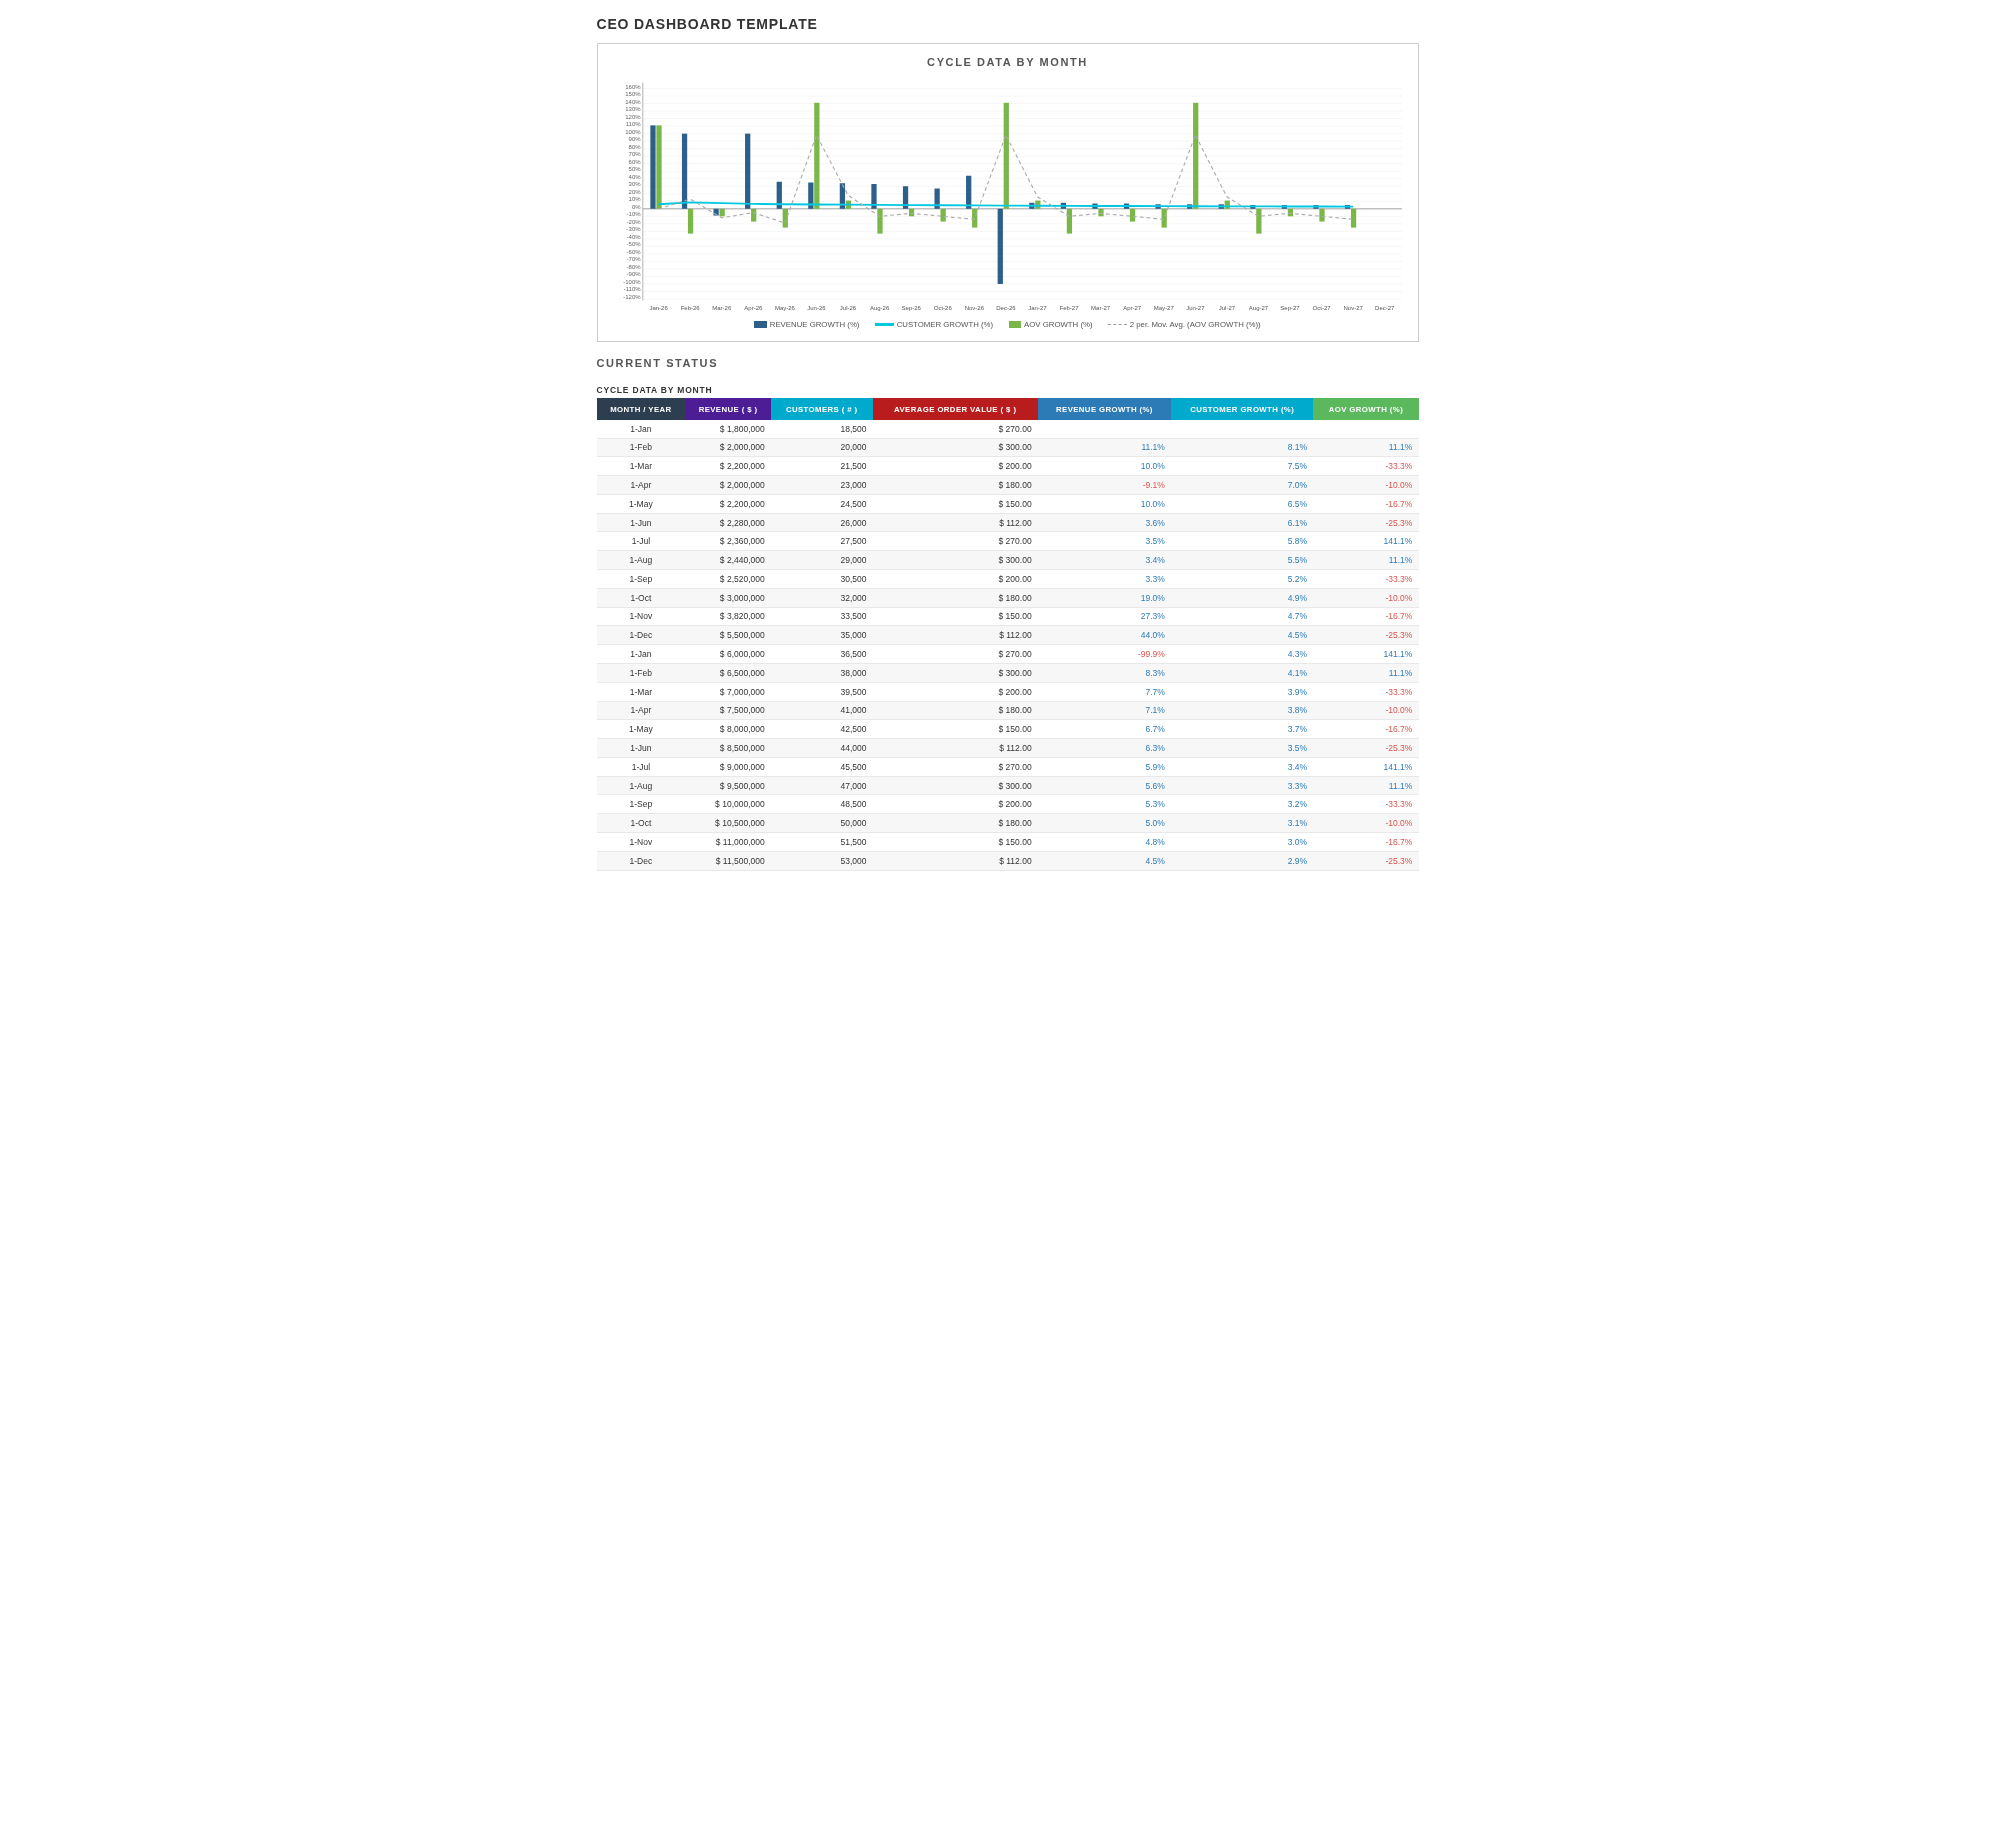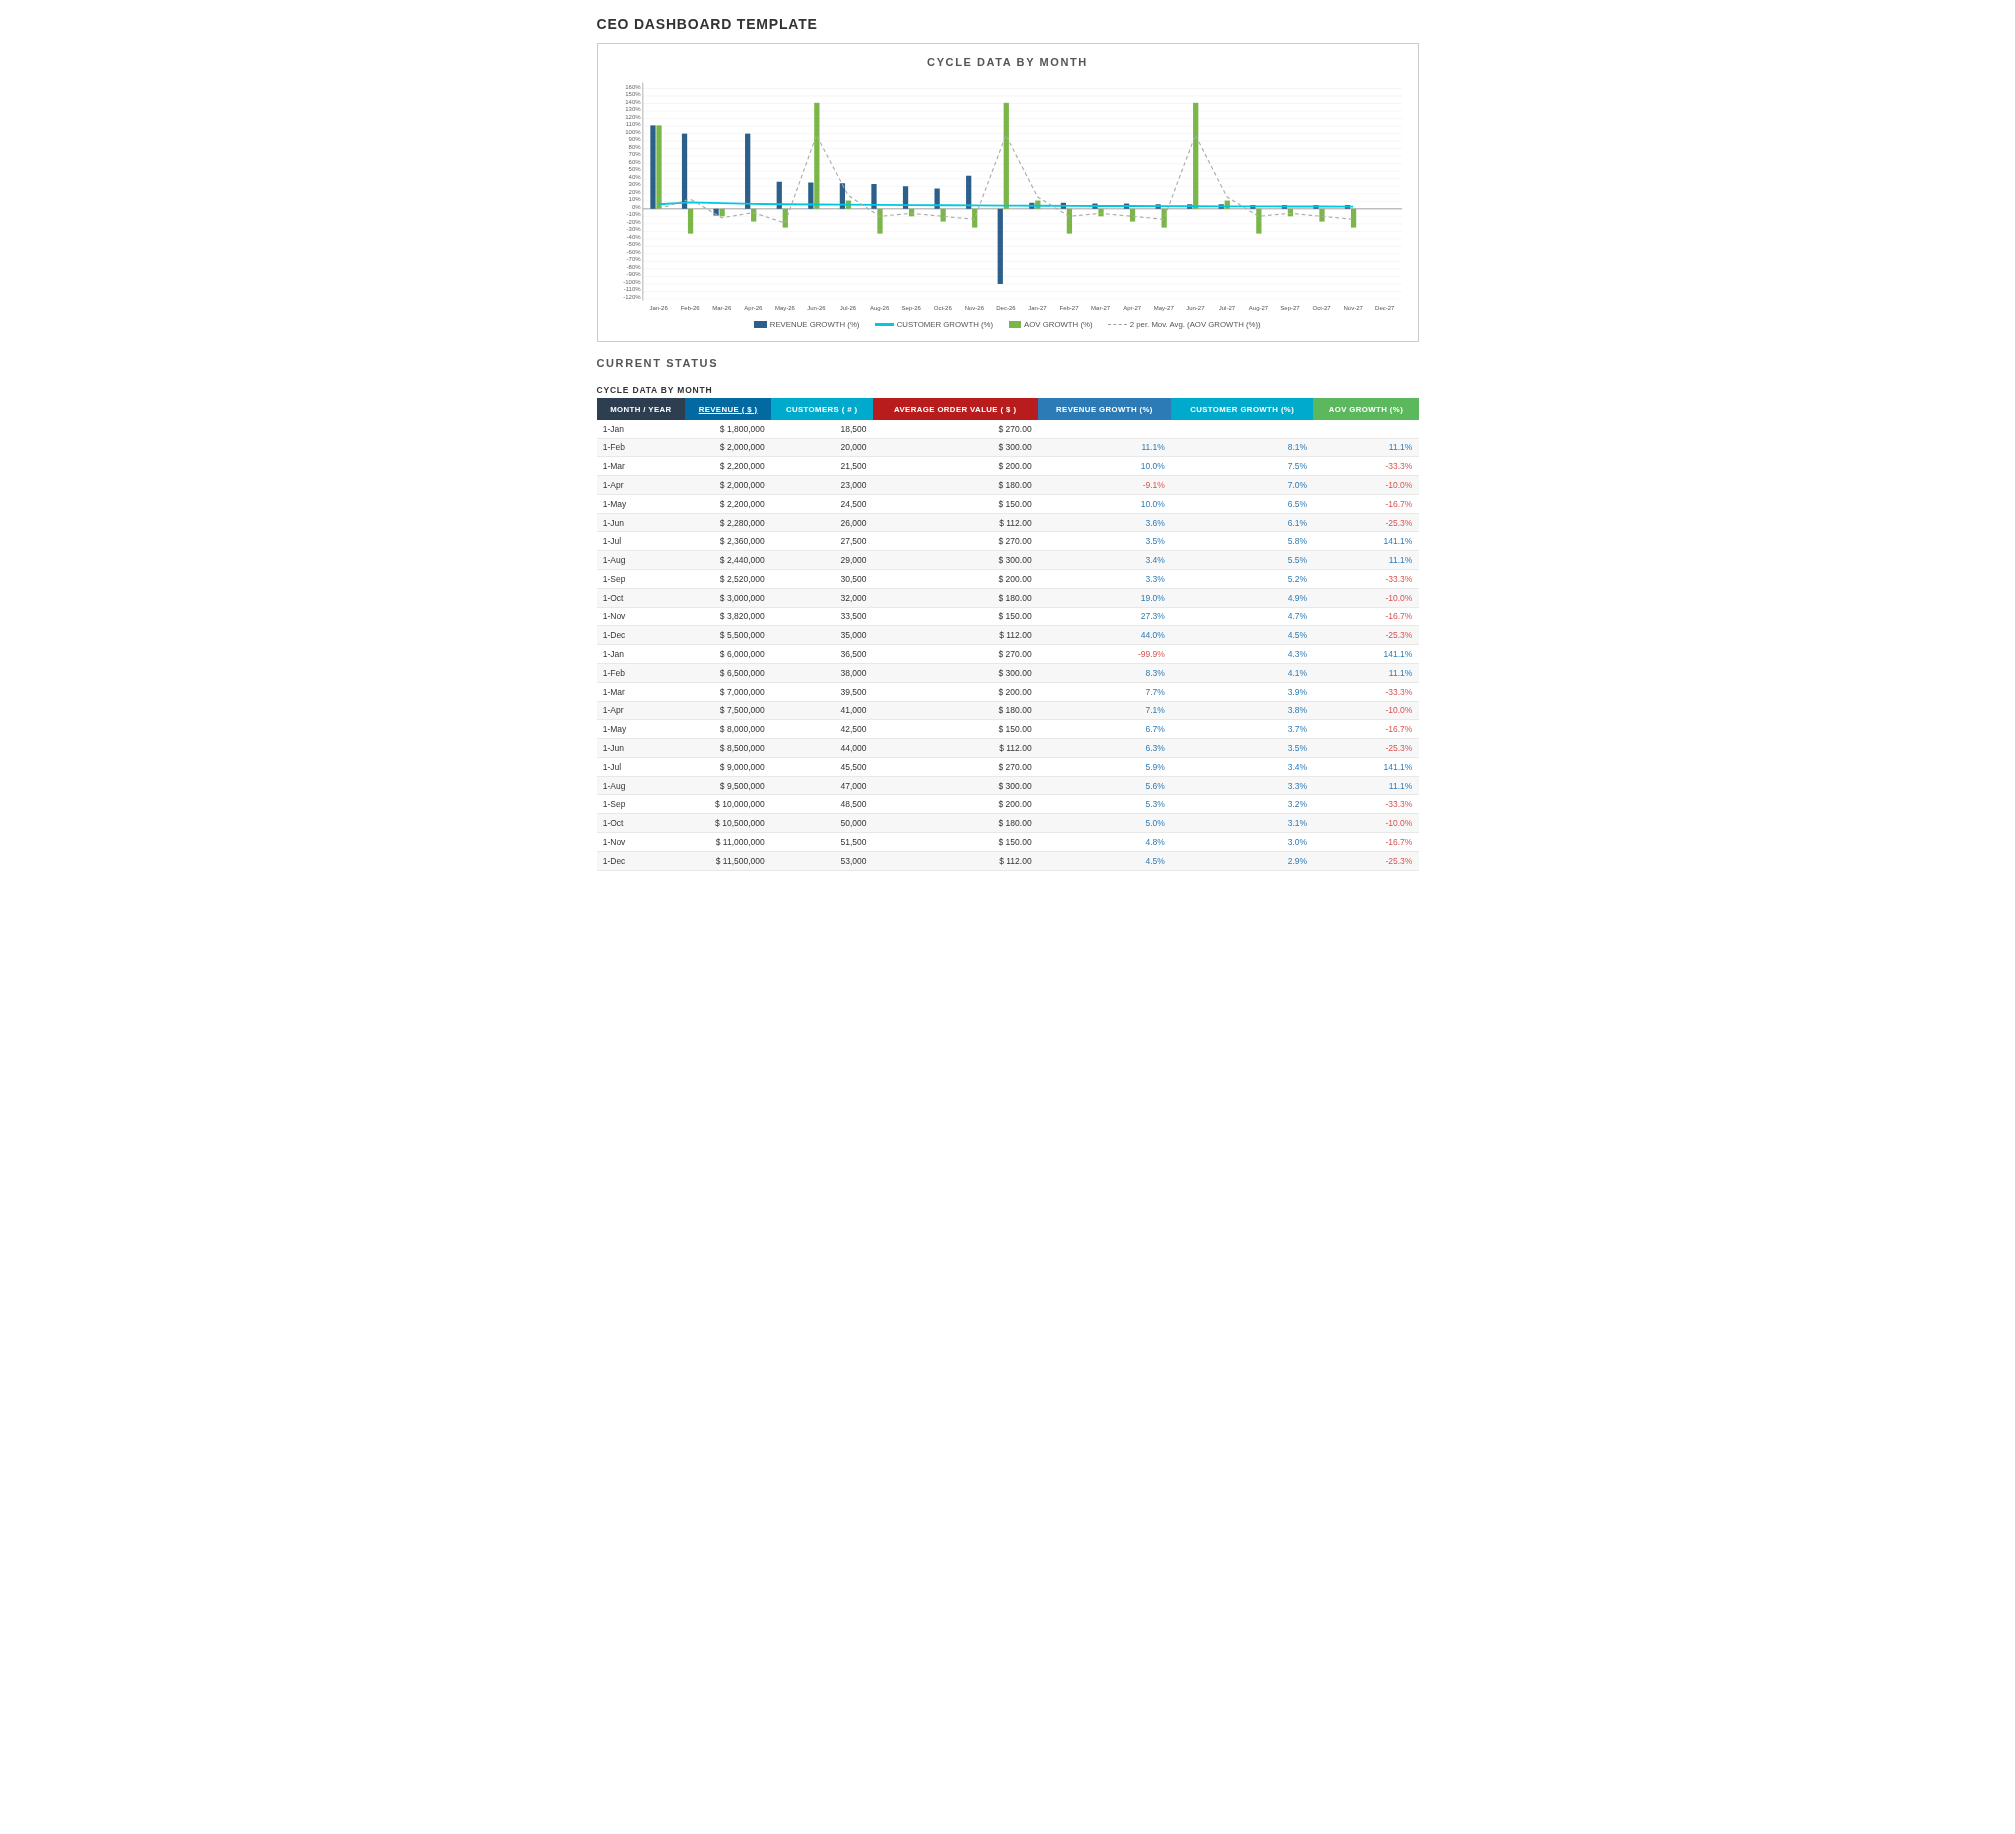--- a/index.html
+++ b/index.html
@@ -24,28 +24,28 @@
     .status-card-label { font-size: 11px; font-weight: bold; color: #333; margin-bottom: 7.8px; }
     .status-card-box { border: 0.8px solid #ccc; border-radius: 6.2px; padding: 15.5px 47px; }
     .status-card-value { font-size: 33px; font-weight: bold; color: #4a90d9; }
     .status-card-value.negative { color: #4a90d9; }
 
     
     .table-section-title { font-size: 8.5px; font-weight: bold; color: #333; margin-bottom: 3.9px; letter-spacing: 0.8px; }
     table { width: 100%; border-collapse: collapse; font-size: 8.5px; }
     thead tr th { padding: 6.2px 4.7px; text-align: center; color: #fff; font-size: 7.8px; letter-spacing: 0.4px; font-weight: bold; }
     thead tr th:nth-child(1) { background: #2c3e50; }
-    thead tr th:nth-child(2) { background: #0369a1; text-decoration: underline; }
+    thead tr th:nth-child(2) { background: #4c1d95; }
     thead tr th:nth-child(3) { background: #00aacc; }
     thead tr th:nth-child(4) { background: #b91c1c; }
     thead tr th:nth-child(5) { background: #2c7bb6; }
     thead tr th:nth-child(6) { background: #00aacc; }
     thead tr th:nth-child(7) { background: #5cb85c; }
     tbody tr td { padding: 3.9px 6.2px; border-bottom: 0.8px solid #e8e8e8; text-align: right; }
-    tbody tr td:first-child { text-align: left; }
+    tbody tr td:first-child { text-align: center; }
     tbody tr:nth-child(even) { background: #f7f7f7; }
 
     
     .svg-chart { width: 100%; }
   </style>
 </head>
 <body>
 
 <div class="page">
   <h1 class="dashboard-title">CEO DASHBOARD TEMPLATE</h1>

